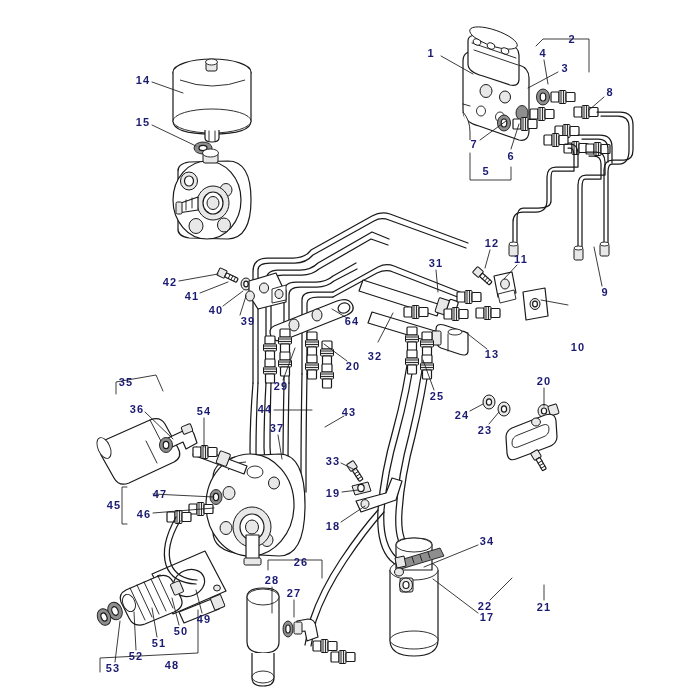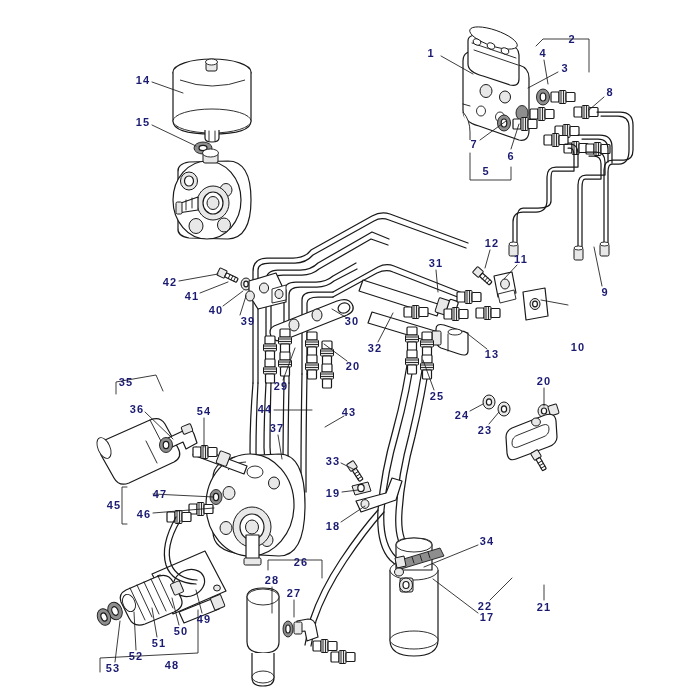--- a/index.html
+++ b/index.html
@@ -546,27 +546,27 @@
       <div class="callout" style="left: 485px; top: 606px;">22</div>
       <div class="callout" style="left: 485px; top: 430px;">23</div>
       <div class="callout" style="left: 462px; top: 415px;">24</div>
       <div class="callout" style="left: 437px; top: 396px;">25</div>
       <div class="callout" style="left: 301px; top: 562px;">26</div>
       <div class="callout" style="left: 294px; top: 593px;">27</div>
       <div class="callout" style="left: 272px; top: 580px;">28</div>
       <div class="callout" style="left: 281px; top: 386px;">29</div>
       <div class="callout" style="left: 353px; top: 366px;">20</div>
       <div class="callout" style="left: 436px; top: 263px;">31</div>
-      <div class="callout" style="left: 375px; top: 348px;">32</div>
+      <div class="callout" style="left: 375px; top: 356px;">32</div>
       <div class="callout" style="left: 333px; top: 461px;">33</div>
       <div class="callout" style="left: 487px; top: 541px;">34</div>
       <div class="callout" style="left: 126px; top: 382px;">35</div>
       <div class="callout" style="left: 137px; top: 409px; text-align: right;">36</div>
       <div class="callout" style="left: 277px; top: 428px;">37</div>
-      <div class="callout" style="left: 352px; top: 321px;">30</div>
+      <div class="callout" style="left: 352px; top: 321px;">64</div>
       <div class="callout" style="left: 238px; top: 321px; margin-left: 10px;">39</div>
       <div class="callout" style="left: 216px; top: 310px;">40</div>
       <div class="callout" style="left: 192px; top: 296px;">41</div>
       <div class="callout" style="left: 170px; top: 282px;">42</div>
       <div class="callout" style="left: 349px; top: 412px;">43</div>
       <div class="callout" style="left: 265px; top: 409px;">44</div>
       <div class="callout" style="left: 114px; top: 505px;">45</div>
       <div class="callout" style="left: 144px; top: 514px;">46</div>
       <div class="callout" style="left: 160px; top: 494px;">47</div>
       <div class="callout" style="left: 172px; top: 665px;">48</div>

